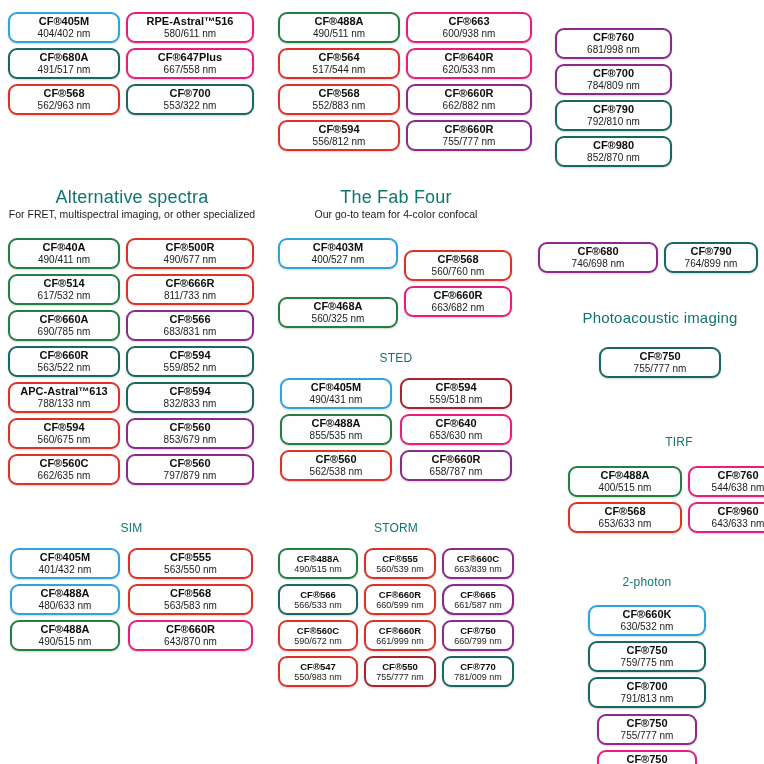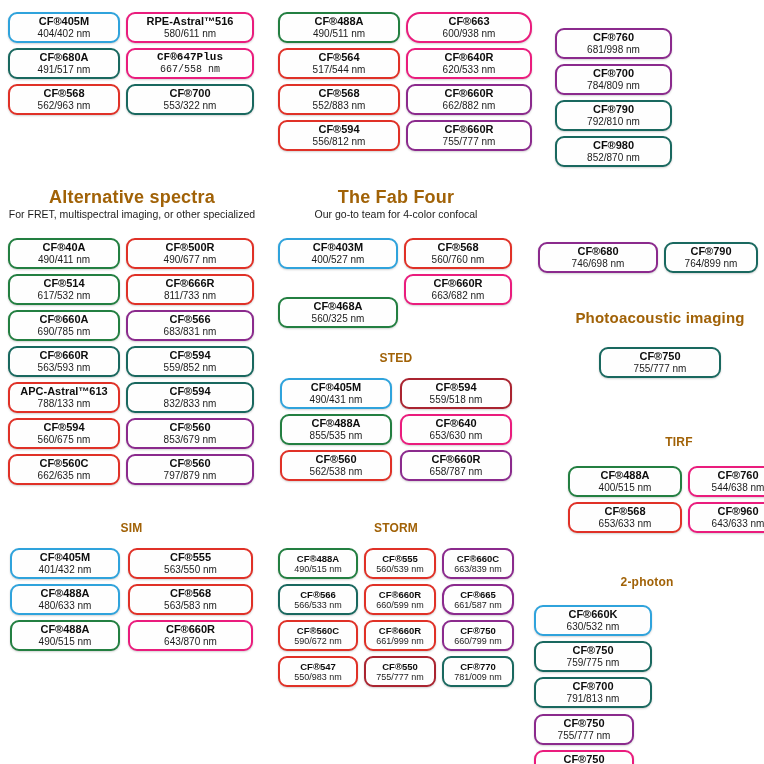--- a/index.html
+++ b/index.html
@@ -2,25 +2,25 @@
 <html><head>
 <meta charset="utf-8">
 <style>
   html,body{margin:0;padding:0;}
   body{
     width:764px;height:764px;background:#ffffff;position:relative;overflow:hidden;
     font-family:"Liberation Sans",sans-serif;color:#111;
   }
   .board{position:absolute;inset:0;}
   .group{position:absolute;}
-  .gtitle{font-weight:bold;text-align:center;color:#a16207;letter-spacing:0.2px;}
+  .gtitle{font-weight:normal;text-align:center;color:#0f766e;letter-spacing:0.2px;}
   .gtitle.big{font-size:18px;line-height:22px;}
   .gtitle.med{font-size:12px;line-height:20px;}
   .gsub{font-size:10.5px;line-height:13px;text-align:center;color:#1c1c1c;}
-  .cols{display:flex;align-items:flex-start;gap:6px;}
+  .cols{display:flex;align-items:center;gap:6px;}
   .cols.center{justify-content:center;}
   .col{display:flex;flex-direction:column;gap:5px;}
   .pill{
     background:#fefefe;border:2px solid #333;border-radius:9px;
     height:27px;display:flex;flex-direction:column;justify-content:center;align-items:center;
     box-shadow:0 1px 2px rgba(0,0,0,0.18);
   }
   .pname{font-weight:bold;font-size:11px;line-height:13px;color:#0d0d0d;white-space:nowrap;}
   .pnm{font-size:10px;line-height:12px;color:#1b1b1b;white-space:nowrap;}
 
@@ -101,21 +101,21 @@
           <div class="pill" style="border-color: rgb(224, 49, 39);">
             <div class="pname">CF®568</div>
             <div class="pnm">562/963 nm</div>
           </div>
         </div>
         <div class="col">
           <div class="pill" style="border-color: rgb(234, 28, 125);">
             <div class="pname">RPE-Astral™516</div>
             <div class="pnm">580/611 nm</div>
           </div>
-          <div class="pill" style="border-color: rgb(234, 28, 125); font-family: Liberation Mono, monospace;">
+          <div class="pill" style="border-color: rgb(234, 28, 125);">
             <div class="pname">CF®647Plus</div>
             <div class="pnm">667/558 nm</div>
           </div>
           <div class="pill" style="border-color: rgb(25, 104, 95);">
             <div class="pname">CF®700</div>
             <div class="pnm">553/322 nm</div>
           </div>
         </div>
       </div>
   </section>
@@ -134,21 +134,21 @@
           <div class="pill" style="border-color: rgb(224, 49, 39);">
             <div class="pname">CF®568</div>
             <div class="pnm">552/883 nm</div>
           </div>
           <div class="pill" style="border-color: rgb(224, 49, 39);">
             <div class="pname">CF®594</div>
             <div class="pnm">556/812 nm</div>
           </div>
         </div>
         <div class="col">
-          <div class="pill" style="border-color: rgb(234, 28, 125); border-radius: 14px;">
+          <div class="pill" style="border-color: rgb(234, 28, 125);">
             <div class="pname">CF®663</div>
             <div class="pnm">600/938 nm</div>
           </div>
           <div class="pill" style="border-color: rgb(234, 28, 125);">
             <div class="pname">CF®640R</div>
             <div class="pnm">620/533 nm</div>
           </div>
           <div class="pill" style="border-color: rgb(139, 42, 141);">
             <div class="pname">CF®660R</div>
             <div class="pnm">662/882 nm</div>
@@ -196,21 +196,21 @@
           <div class="pill" style="border-color: rgb(35, 127, 65);">
             <div class="pname">CF®514</div>
             <div class="pnm">617/532 nm</div>
           </div>
           <div class="pill" style="border-color: rgb(35, 127, 65);">
             <div class="pname">CF®660A</div>
             <div class="pnm">690/785 nm</div>
           </div>
           <div class="pill" style="border-color: rgb(25, 104, 95);">
             <div class="pname">CF®660R</div>
-            <div class="pnm">563/593 nm</div>
+            <div class="pnm">563/522 nm</div>
           </div>
           <div class="pill" style="border-color: rgb(224, 49, 39);">
             <div class="pname">APC-Astral™613</div>
             <div class="pnm">788/133 nm</div>
           </div>
           <div class="pill" style="border-color: rgb(224, 49, 39);">
             <div class="pname">CF®594</div>
             <div class="pnm">560/675 nm</div>
           </div>
           <div class="pill" style="border-color: rgb(224, 49, 39);">

